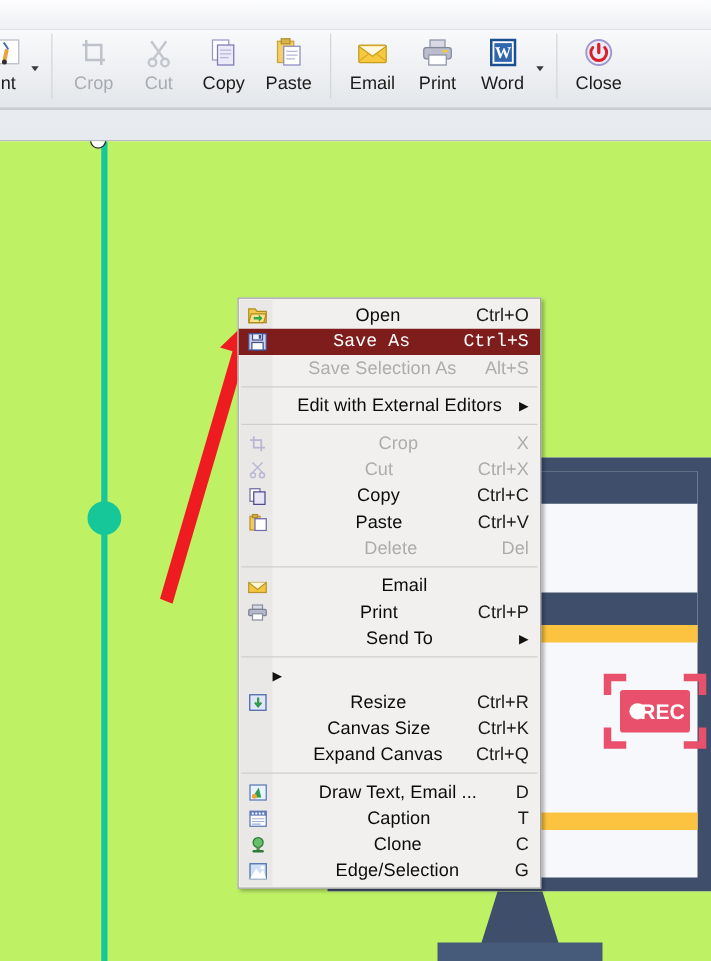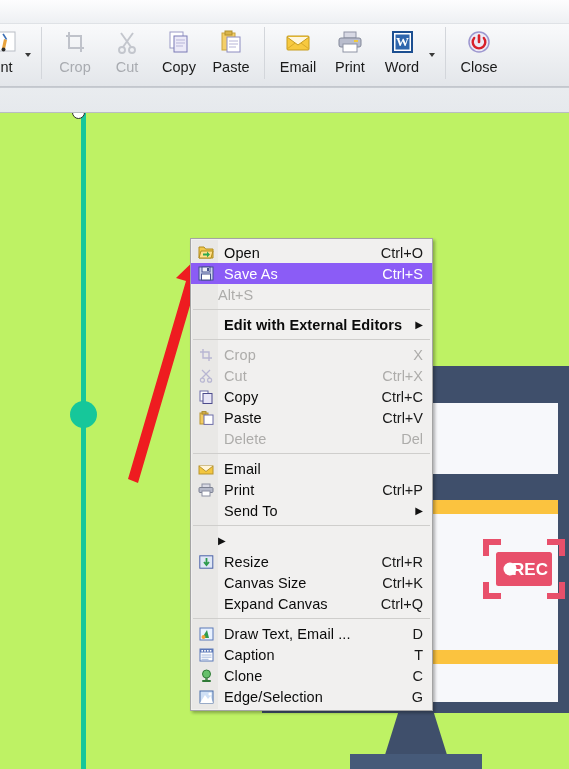--- a/index.html
+++ b/index.html
@@ -78,29 +78,29 @@
     box-shadow:2px 2px 3px rgba(0,0,0,0.30);
     font-size:14.5px;color:#0b0b0b;
     padding:3px 0 3px 0;box-sizing:border-box;
     z-index:30;
   }
   #ctxmenu .gutter{
     position:absolute;left:1px;top:1px;width:26px;bottom:1px;background:#e9e8e6;
   }
   .mi{
     position:relative;display:flex;align-items:center;height:21px;padding-left:3px;
-    box-sizing:border-box;z-index:2;
+    box-sizing:border-box;z-index:2;text-align:center;
   }
   .mi .mi-ic{width:24px;min-width:24px;height:19px;display:flex;align-items:center;justify-content:center;}
   .mi .mi-lb{flex:1;padding-left:6px;white-space:nowrap;letter-spacing:0.1px;}
   .mi .mi-sc{padding-right:9px;color:#1a1a1a;white-space:nowrap;}
   .mi .mi-sub{padding-right:9px;font-size:10px;color:#111;}
   .mi.dis .mi-lb,.mi.dis .mi-sc{color:#adacaa;}
-  .mi.bold .mi-lb{font-weight:bold;}
-  .mi.hl{background:#8b5cf6;}
+  .mi.bold .mi-lb{font-weight:normal;}
+  .mi.hl{background:#7f1d1d;font-family:Liberation Mono, monospace;}
   .mi.hl .mi-lb,.mi.hl .mi-sc{color:#ffffff;}
   .msep{height:1px;margin:4px 2px 4px 2px;background:#cfcecc;position:relative;z-index:2;}
 </style>
 </head>
 <body>
 
 <div id="toolbar">
   <div class="topstrip"></div>
 
   <div id="tb-items">
@@ -288,20 +288,21 @@
         <rect x="9" y="2" width="2" height="3" fill="#44508e"></rect>
         <rect x="3.5" y="8" width="9" height="6" fill="#ffffff" stroke="#44508e"></rect>
       </svg>
     </div>
     <div class="mi-lb">Save As</div>
     <div class="mi-sc">Ctrl+S</div>
   </div>
 
   <div class="mi dis">
     <div class="mi-ic"></div>
+    <div class="mi-lb">Save Selection As</div>
     <div class="mi-sc">Alt+S</div>
   </div>
 
   <div class="msep"></div>
 
   <div class="mi bold">
     <div class="mi-ic"></div>
     <div class="mi-lb">Edit with External Editors</div>
     <div class="mi-sub">▶</div>
   </div>

